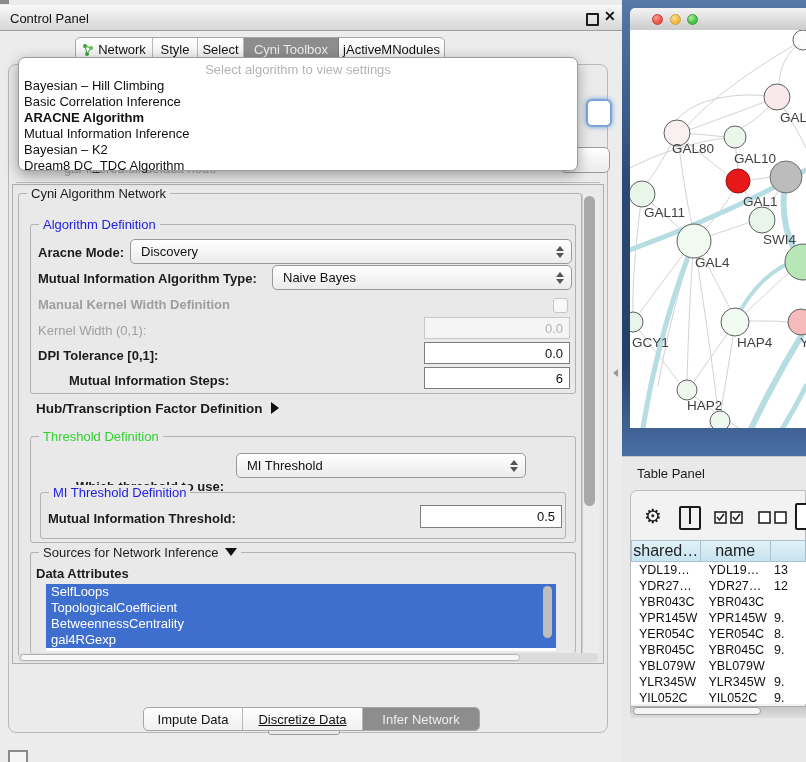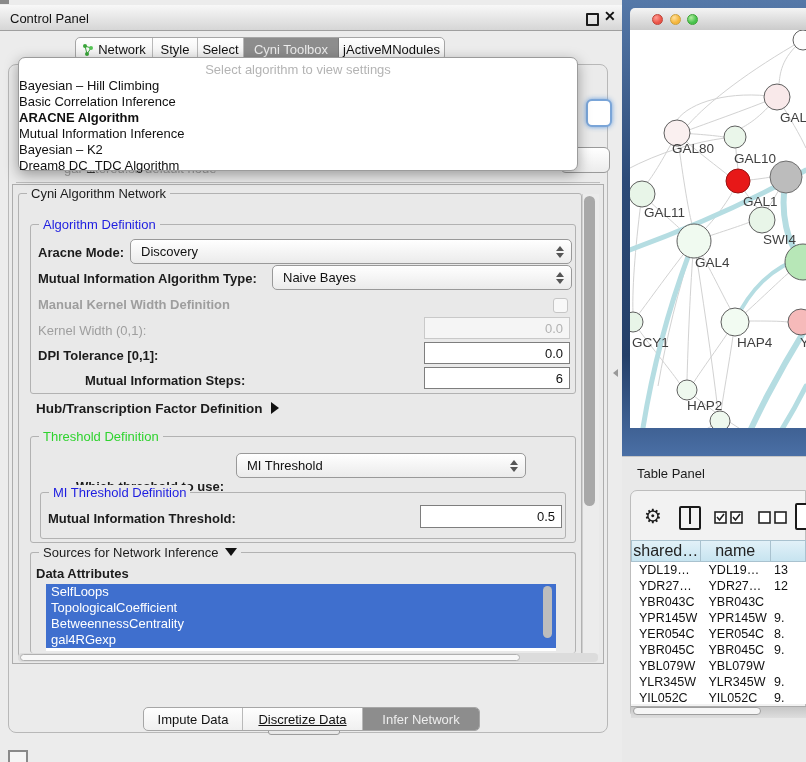--- a/index.html
+++ b/index.html
@@ -33,21 +33,21 @@
     border-radius:6px;box-shadow:0 0 5px rgba(90,150,220,.9);}
   #frag-combo-2{left:560px;top:147px;width:48px;height:24px;background:linear-gradient(#fff,#ececec);
     border:1px solid #9a9a9a;border-radius:6px;}
   #frag-combo-text{left:64px;top:161px;font-size:13px;color:#a5a5a5;white-space:nowrap;}
   #frag-group-line{left:16px;top:182px;width:584px;height:1px;background:#bdbdbd;}
 
   
   #algo-popup{left:18px;top:57px;width:560px;height:114px;background:#fff;border:1px solid #9b9b9b;
     border-radius:7px;box-shadow:0 4px 14px rgba(0,0,0,.35);z-index:50;padding-top:3px;box-sizing:border-box;}
   #popup-hint{text-align:center;color:#b4b4b4;font-size:13px;height:17px;line-height:17px;}
-  .popup-item{font-size:13px;color:#101010;height:16px;line-height:16px;white-space:nowrap;}
+  .popup-item{font-size:13px;color:#101010;padding-left:5px;height:16px;line-height:16px;white-space:nowrap;}
   .popup-item.bold{font-weight:bold;}
 
   
   #settings-wrap{left:12px;top:184px;width:590px;height:478px;background:#e9e9e9;border:1px solid #adadad;}
   .group{position:absolute;border:1px solid #b2b2b2;border-radius:3px;}
   .group-title{position:absolute;top:-8px;left:8px;background:#e9e9e9;padding:0 4px;font-size:13px;white-space:nowrap;}
   .t-black{color:#1c1c1c;} .t-blue{color:#1d1de0;} .t-green{color:#2fd32f;}
   .lbl{position:absolute;font-size:13px;font-weight:bold;color:#1c1c1c;white-space:nowrap;}
   .lbl.dis{color:#9e9e9e;}
   .field{position:absolute;background:#fff;border:1px solid #7e7e7e;font-size:13px;text-align:right;
@@ -189,21 +189,21 @@
   <div class="combo" style="left:272px;top:265px;width:300px;height:25px;">
     <span>Naive Bayes</span>
     <span class="spin"></span>
   </div>
   <div class="lbl dis" style="left:38px;top:297px;">Manual Kernel Width Definition</div>
   <div class="cb" style="left:553px;top:298px;"></div>
   <div class="lbl dis" style="left:38px;top:323px;font-weight:normal;">Kernel Width (0,1):</div>
   <input class="field dis" style="left: 424px; top: 317px; width: 146px; height: 22px;" readonly="" value="0.0">
   <div class="lbl" style="left:38px;top:348px;">DPI Tolerance [0,1]:</div>
   <input class="field" style="left: 424px; top: 342px; width: 146px; height: 22px;" readonly="" value="0.0">
-  <div class="lbl" style="left:38px;top:373px;padding-left:47px;">Mutual Information Steps:</div>
+  <div class="lbl" style="left:22px;top:373px;padding-left:47px;">Mutual Information Steps:</div>
   <input class="field" style="left: 424px; top: 367px; width: 146px; height: 22px;" readonly="" value="6">
 
   <div class="lbl" style="left:36px;top:401px;font-size:13.5px;">
     <span>Hub/Transcription Factor Definition</span><span class="tri-right"></span>
   </div>
 
   <div class="abs group" style="left:30px;top:436px;width:544px;height:105px;">
     <span class="group-title t-green">Threshold Definition</span>
   </div>
   <div class="lbl" style="left:76px;top:459px;margin-top:20px;">Which threshold to use:</div>

